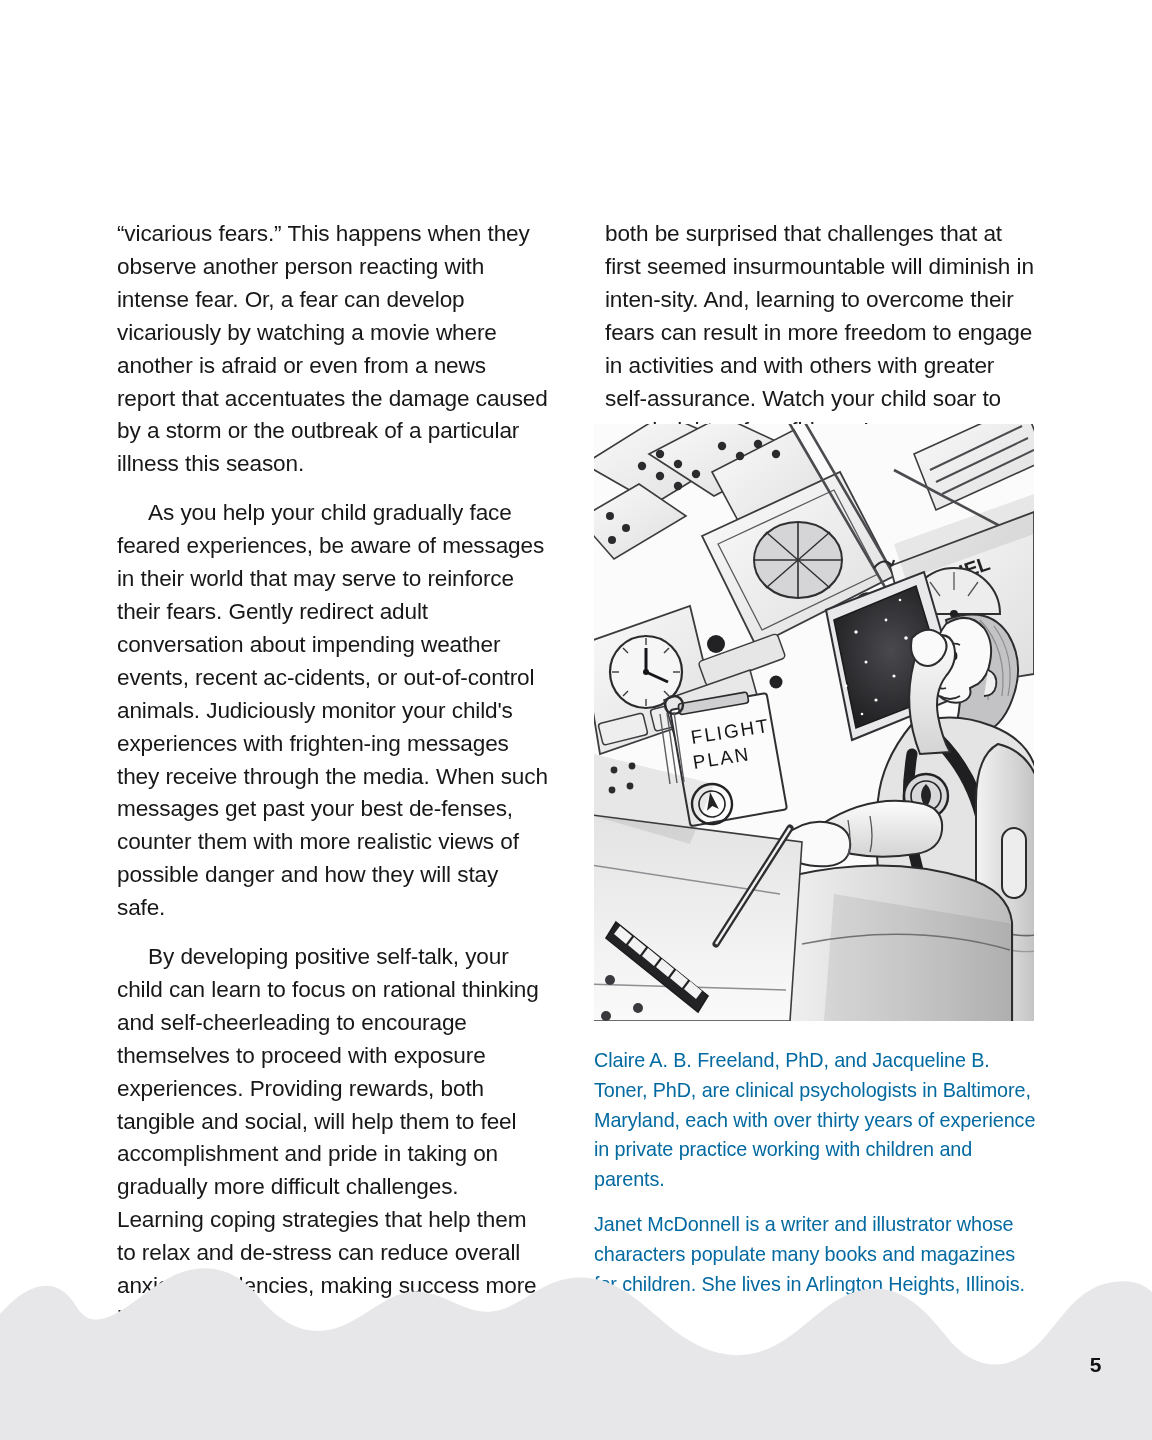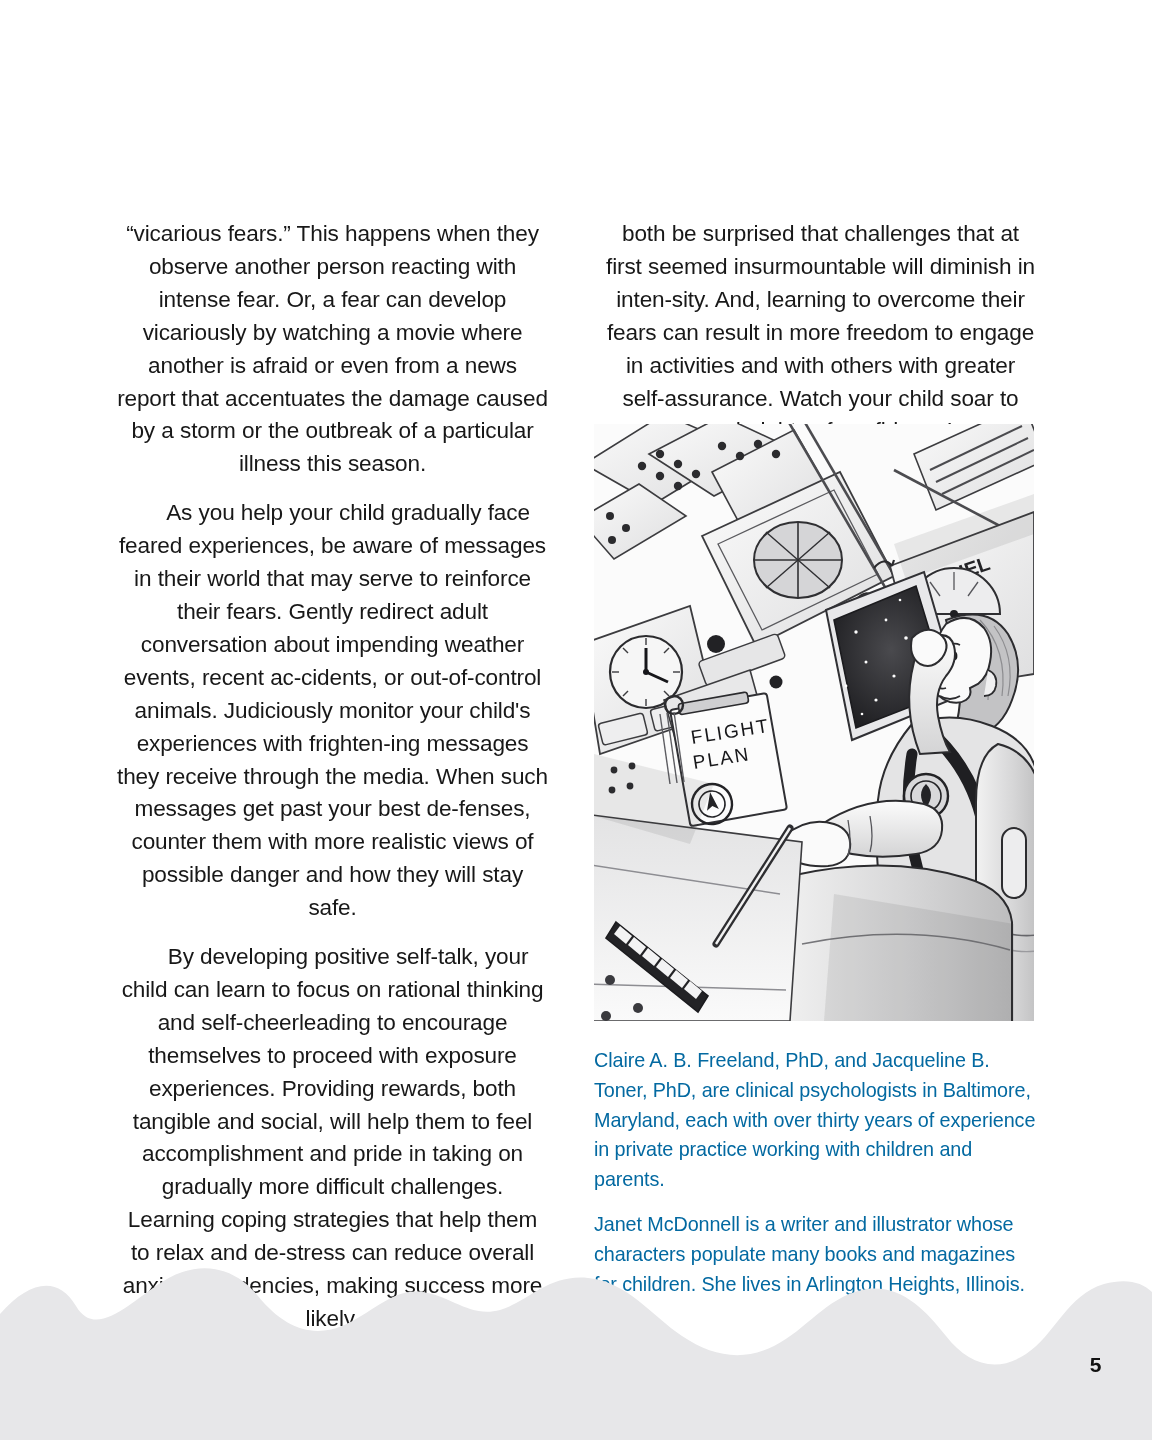--- a/index.html
+++ b/index.html
@@ -37,21 +37,21 @@
     width: 431px;
     flex: 0 0 431px;
   }
 
   p.body-par {
     margin: 0;
     font-size: 22.6px;
     line-height: 32.9px;
     letter-spacing: -0.15px;
     color: #181818;
-    text-align: center;
+    text-align: left;
     word-spacing: 0.2px;
   }
   p.body-par + p.body-par {
     text-indent: 31px;
     margin-top: 16px;
   }
 
   
   .illustration {
     position: absolute;

